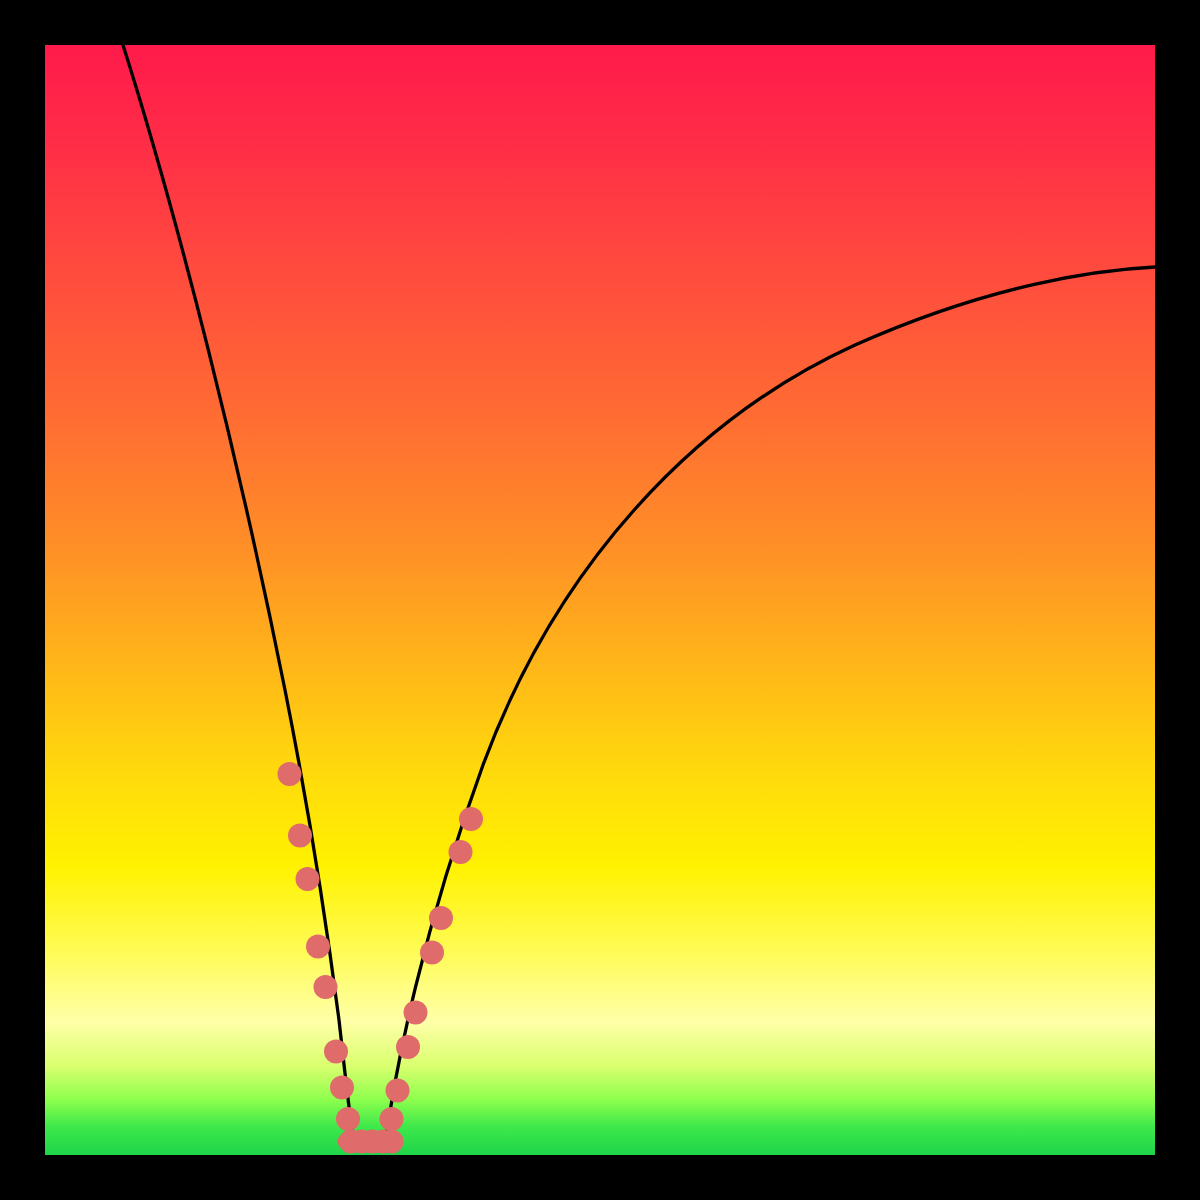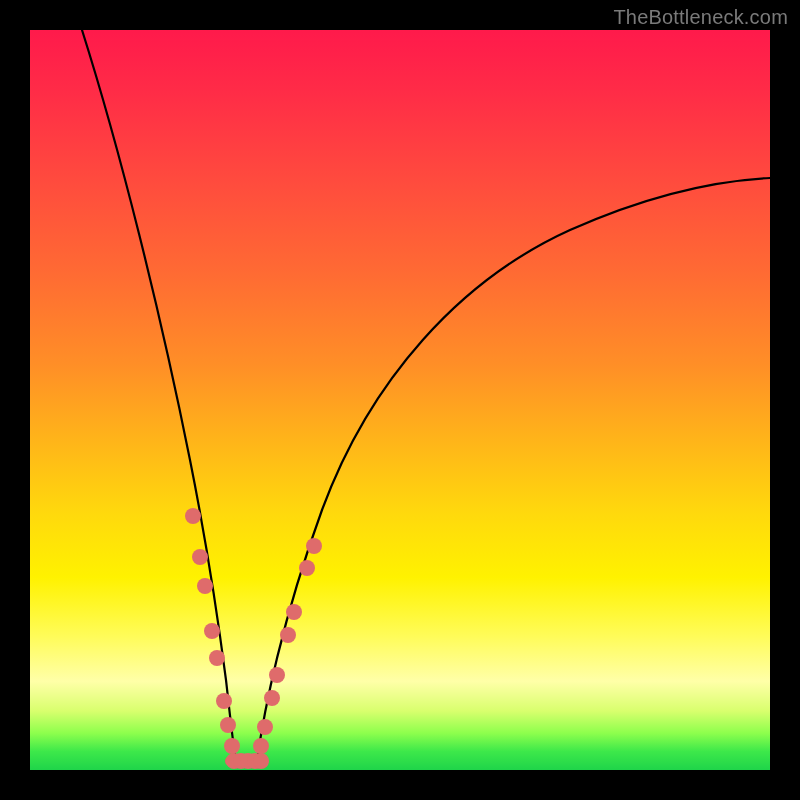--- a/index.html
+++ b/index.html
@@ -77,21 +77,20 @@
   .bead {
     fill: #df6b6b;
     stroke: none;
   }
 </style>
 </head>
 <body>
 
 <div class="frame">
 
-  <div class="watermark">TheBottleneck.com</div>
 
   <div class="plot-area">
     <svg class="curves" viewBox="0 0 740 740">
 
       <path class="curve" d="M 52 0
                C 90 120, 130 280, 160 430
                C 173 495, 185 565, 196 650
                C 200 685, 203 715, 206 731"></path>
 
       <path class="flat" d="M 200 731 L 230 731"></path>

